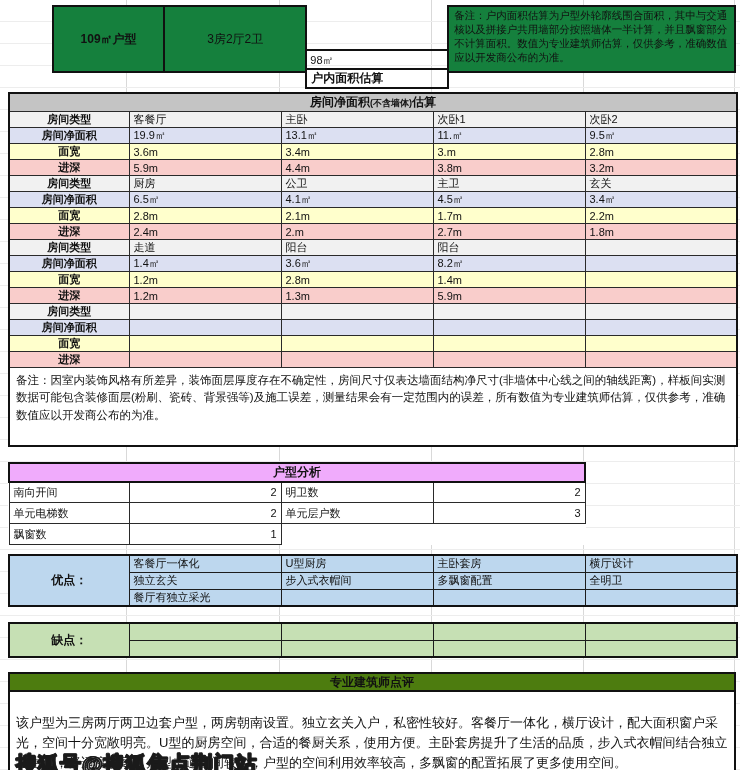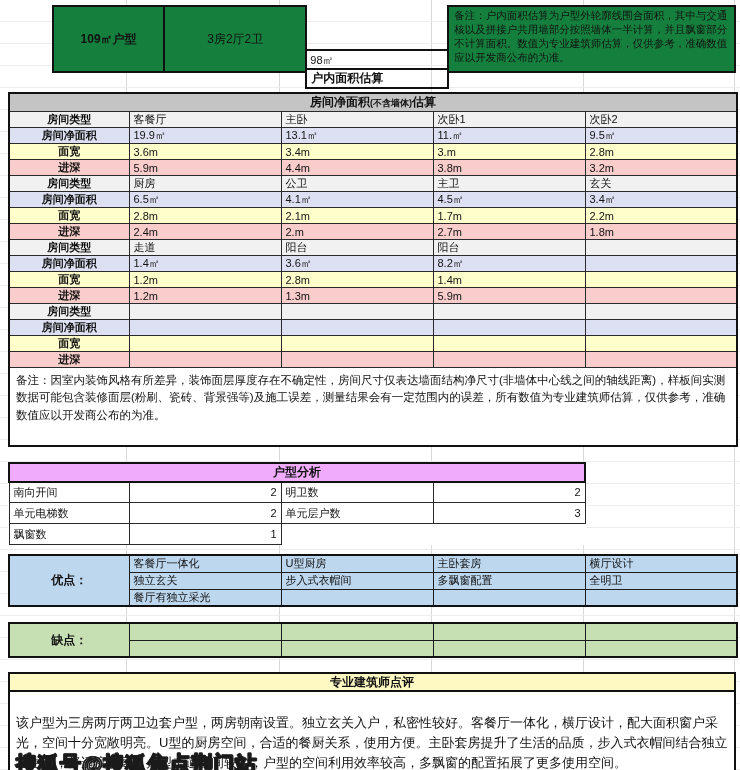--- a/index.html
+++ b/index.html
@@ -73,21 +73,21 @@
   .pctbl .lab { font-weight: bold; text-align: center; font-size: 12px; }
   .pros-bg td { background: #bdd7ee; }
   .cons-bg td { background: #c6e0b4; }
   .pctbl { border: 2px solid #111; }
   .mt-pros { margin-top: 9px; }
   .mt-cons { margin-top: 15px; }
 
   
   .review { width: 728px; margin-top: 14px; border: 2px solid #111; background: #fff; height: 111px;
             position: relative; }
-  .review .ttl { background: #fef9c3; border-bottom: 2px solid #111; font-weight: bold; font-size: 12px;
+  .review .ttl { background: #4d7c0f; border-bottom: 2px solid #111; font-weight: bold; font-size: 12px;
                  text-align: center; height: 18px; line-height: 17px; }
   .review .txt { padding: 21px 6px 0 6px; font-size: 13px; line-height: 1.55; white-space: normal; }
   .watermark {
     position: absolute; left: 6px; bottom: 3px;
     font-size: 21px; font-weight: bold; letter-spacing: 1px;
     color: #f5f5f5;
     -webkit-text-stroke: 1.3px #1a1a1a;
     text-shadow: 1px 0 0 #1a1a1a, -1px 0 0 #1a1a1a, 0 1px 0 #1a1a1a, 0 -1px 0 #1a1a1a;
   }
 </style>

